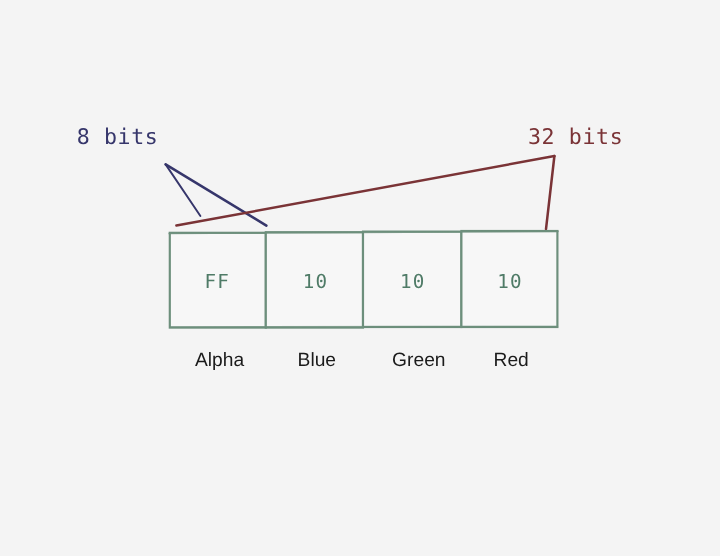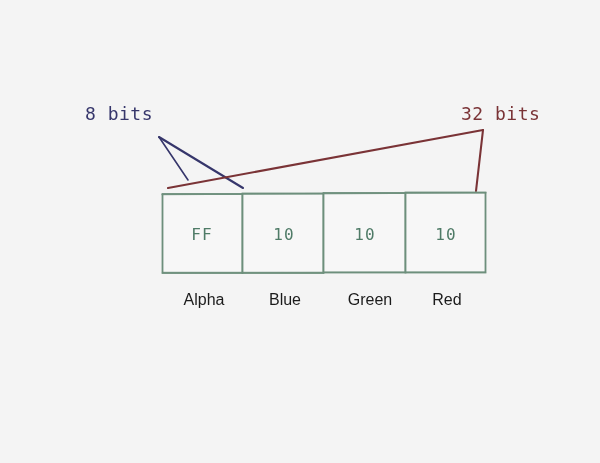--- a/index.html
+++ b/index.html
@@ -13,21 +13,20 @@
     background: #f4f4f4;
     font-family: "Liberation Sans", sans-serif;
     overflow: hidden;
     position: relative;
   }
   #diagram-root {
     position: absolute;
     inset: 0;
     width: 532px;
     height: 463px;
-    margin-left: 21px;
   }
   svg#diagram-canvas {
     position: absolute;
     top: 0;
     left: 0;
     width: 600px;
     height: 463px;
     display: block;
   }
   .annotation-text {

